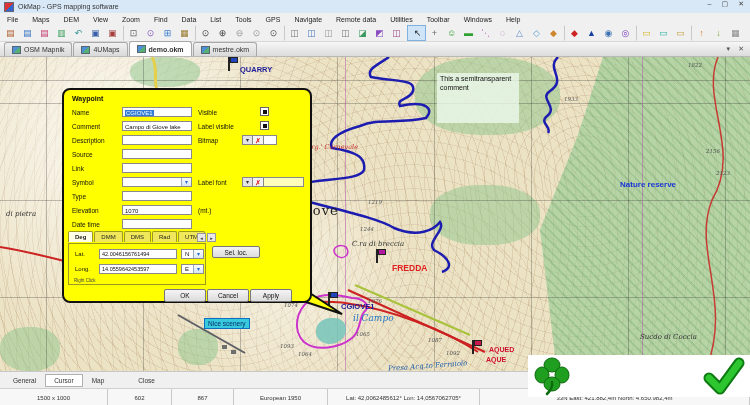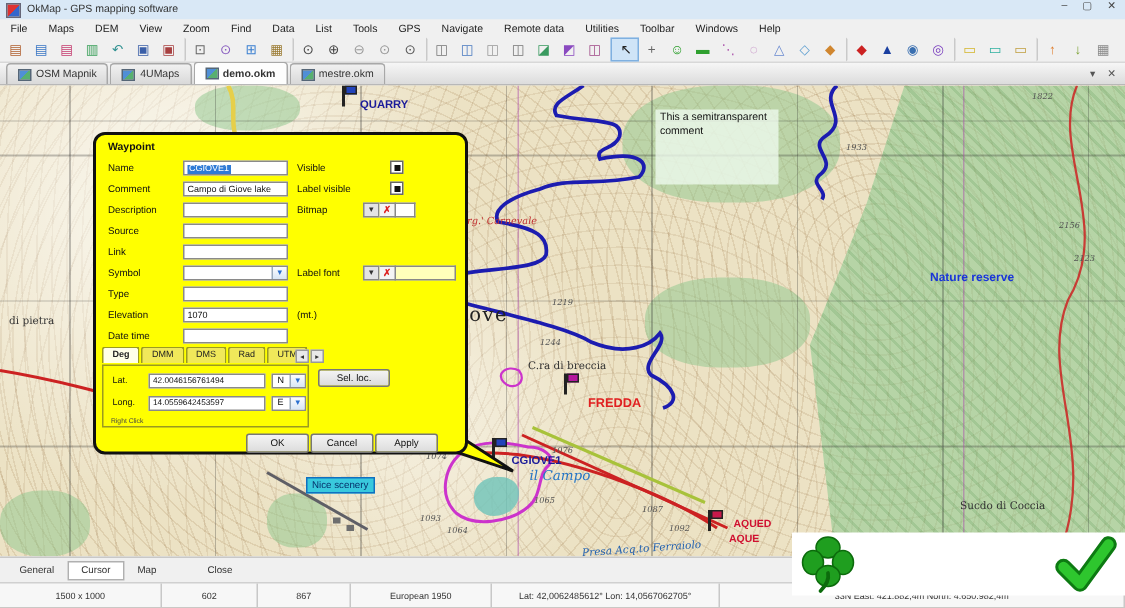--- a/index.html
+++ b/index.html
@@ -47,21 +47,21 @@
   #comment-note{position:absolute;left:437px;top:16px;width:82px;height:50px;background:rgba(238,250,238,.78);font-size:7px;color:#111;padding:2px 3px;box-sizing:border-box;line-height:1.25;}
   
   .map-label{position:absolute;white-space:nowrap;}
   .lbl-navy-bold{font-size:7.5px;font-weight:bold;color:#1a1a99;}
   .lbl-blue-bold{font-size:8px;font-weight:bold;color:#1a35d9;}
   .lbl-red-bold{font-size:8.5px;font-weight:bold;color:#e02020;}
   .lbl-red-bold-sm{font-size:7px;font-weight:bold;color:#d01030;}
   .lbl-red-italic{font-family:"DejaVu Serif",serif;font-style:italic;font-size:6.5px;color:#c03030;}
   .lbl-blue-italic{font-family:"DejaVu Serif",serif;font-style:italic;font-size:7px;color:#2060b0;}
   .lbl-blue-italic-lg{font-family:"DejaVu Serif",serif;font-style:italic;font-size:9px;color:#2575c5;}
-  .lbl-italic{font-family:"DejaVu Serif",serif;font-size:7px;color:#333;}
+  .lbl-italic{font-family:"DejaVu Serif",serif;font-style:italic;font-size:7px;color:#333;}
   .lbl-serif-big{font-family:"DejaVu Serif",serif;font-size:13px;color:#222;letter-spacing:1px;}
   .lbl-elev{font-family:"DejaVu Serif",serif;font-style:italic;font-size:5.5px;color:#555;}
   
   .flag{position:absolute;width:10px;height:14px;}
   .flag::before{content:"";position:absolute;left:0;top:0;width:1.5px;height:14px;background:#222;}
   .flag .cloth{position:absolute;left:1.5px;top:0;width:8px;height:6px;border:1px solid #222;box-sizing:border-box;display:block;}
   #map-chip{position:absolute;background:#39c9dd;border:1px solid #1070c0;color:#06306a;font-size:6.5px;padding:1px 3px;}
   
   #balloon{position:absolute;left:62px;top:88px;width:250px;height:215px;background:#ffff00;border:2px solid #111;border-radius:8px;z-index:50;font-size:6.5px;color:#111;box-sizing:border-box;}
   #tailsvg{position:absolute;left:0;top:0;width:750px;height:405px;z-index:49;pointer-events:none;}

